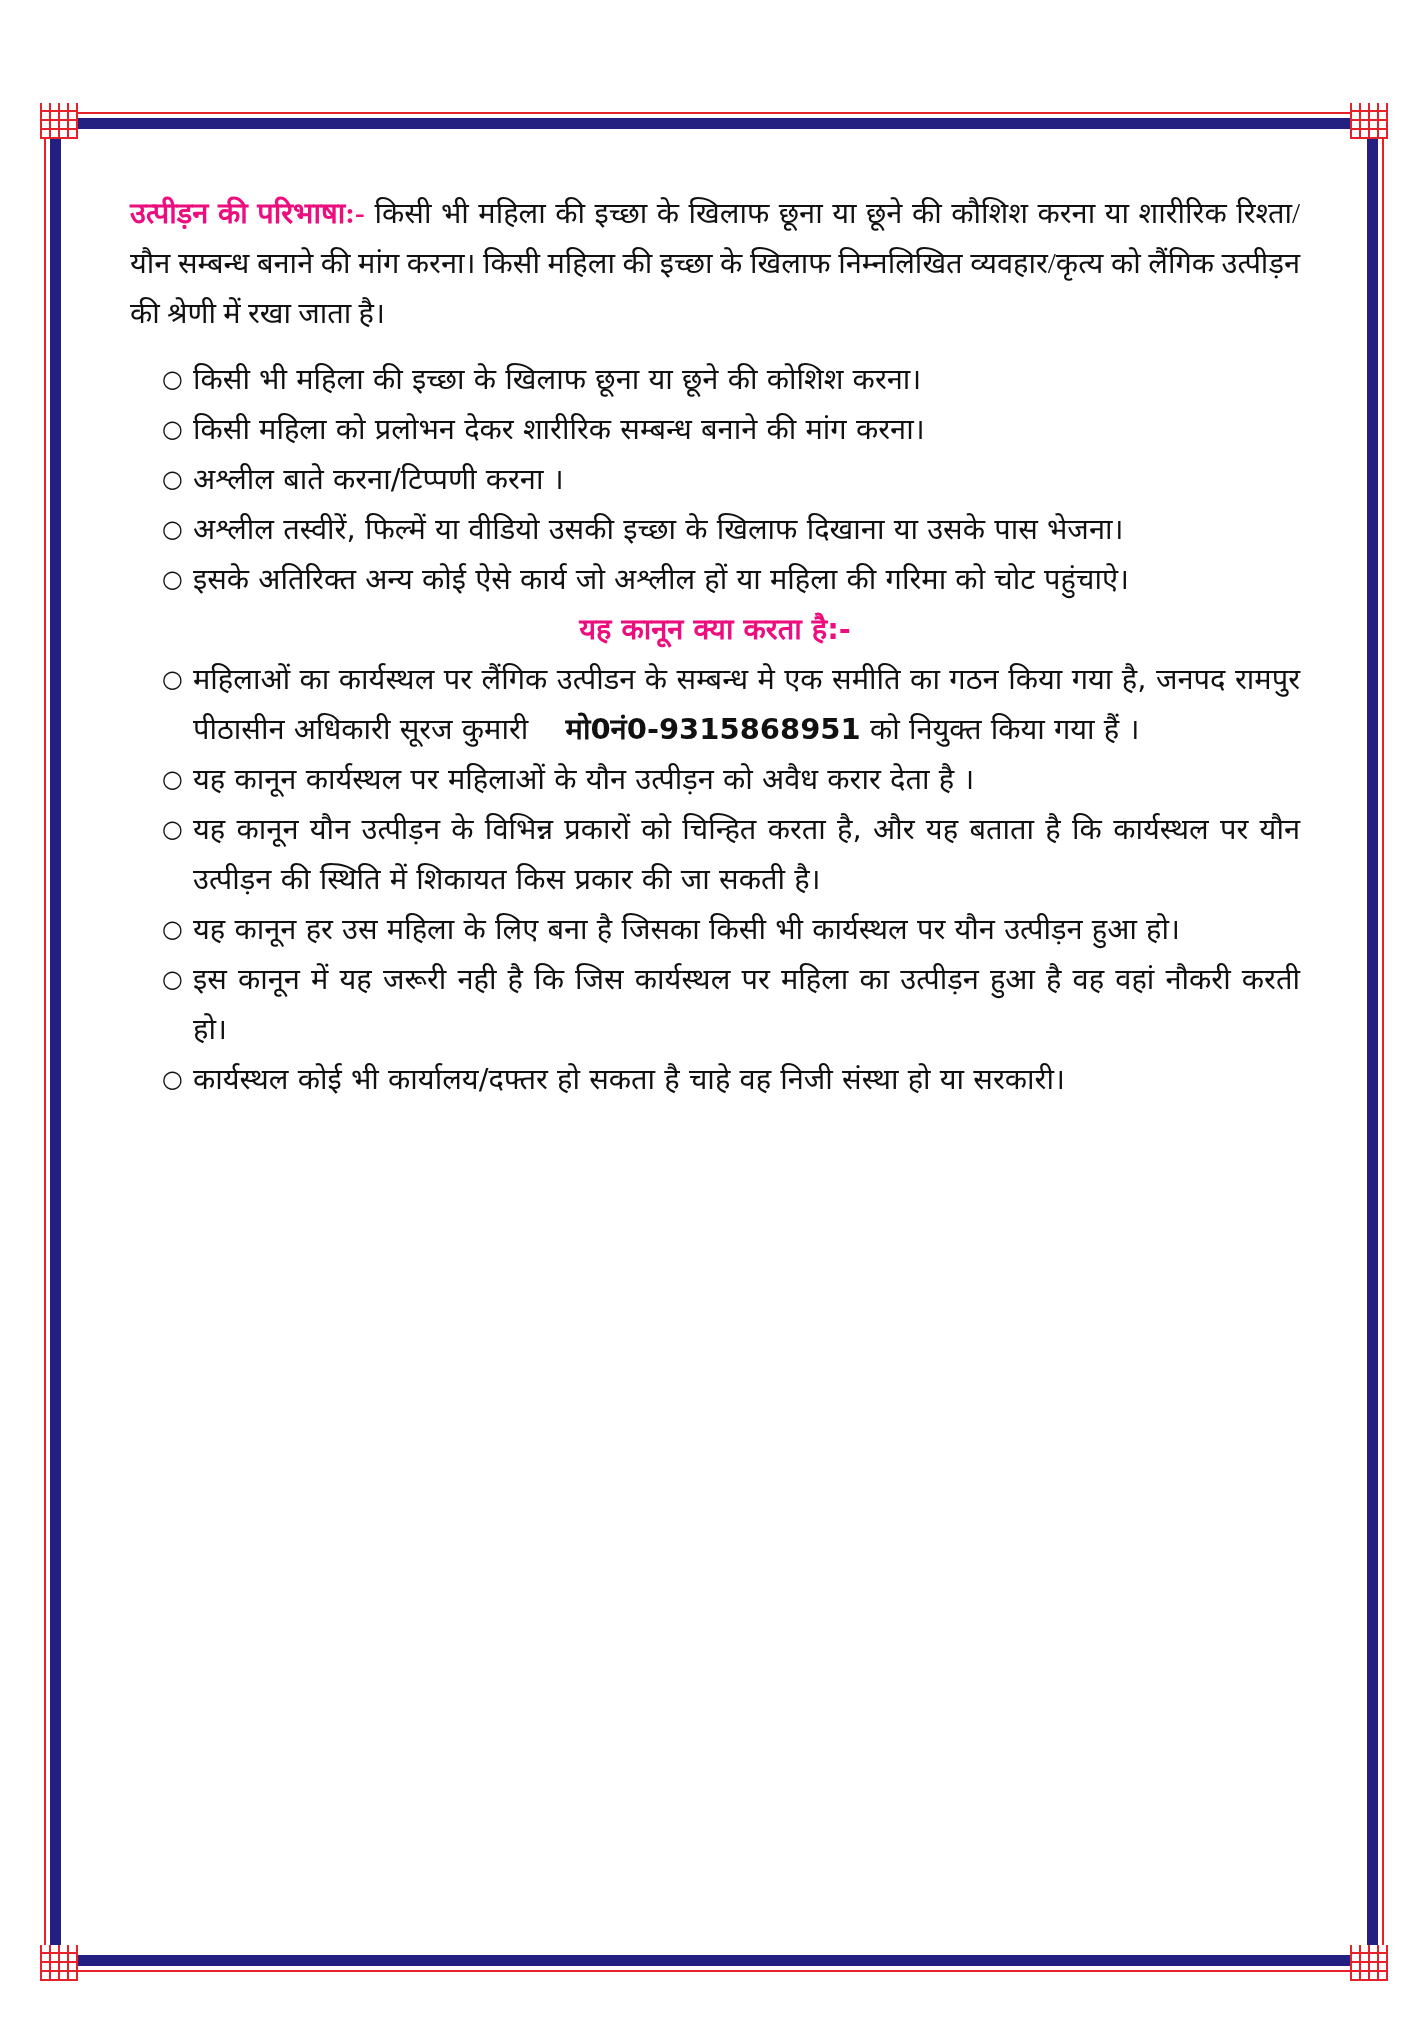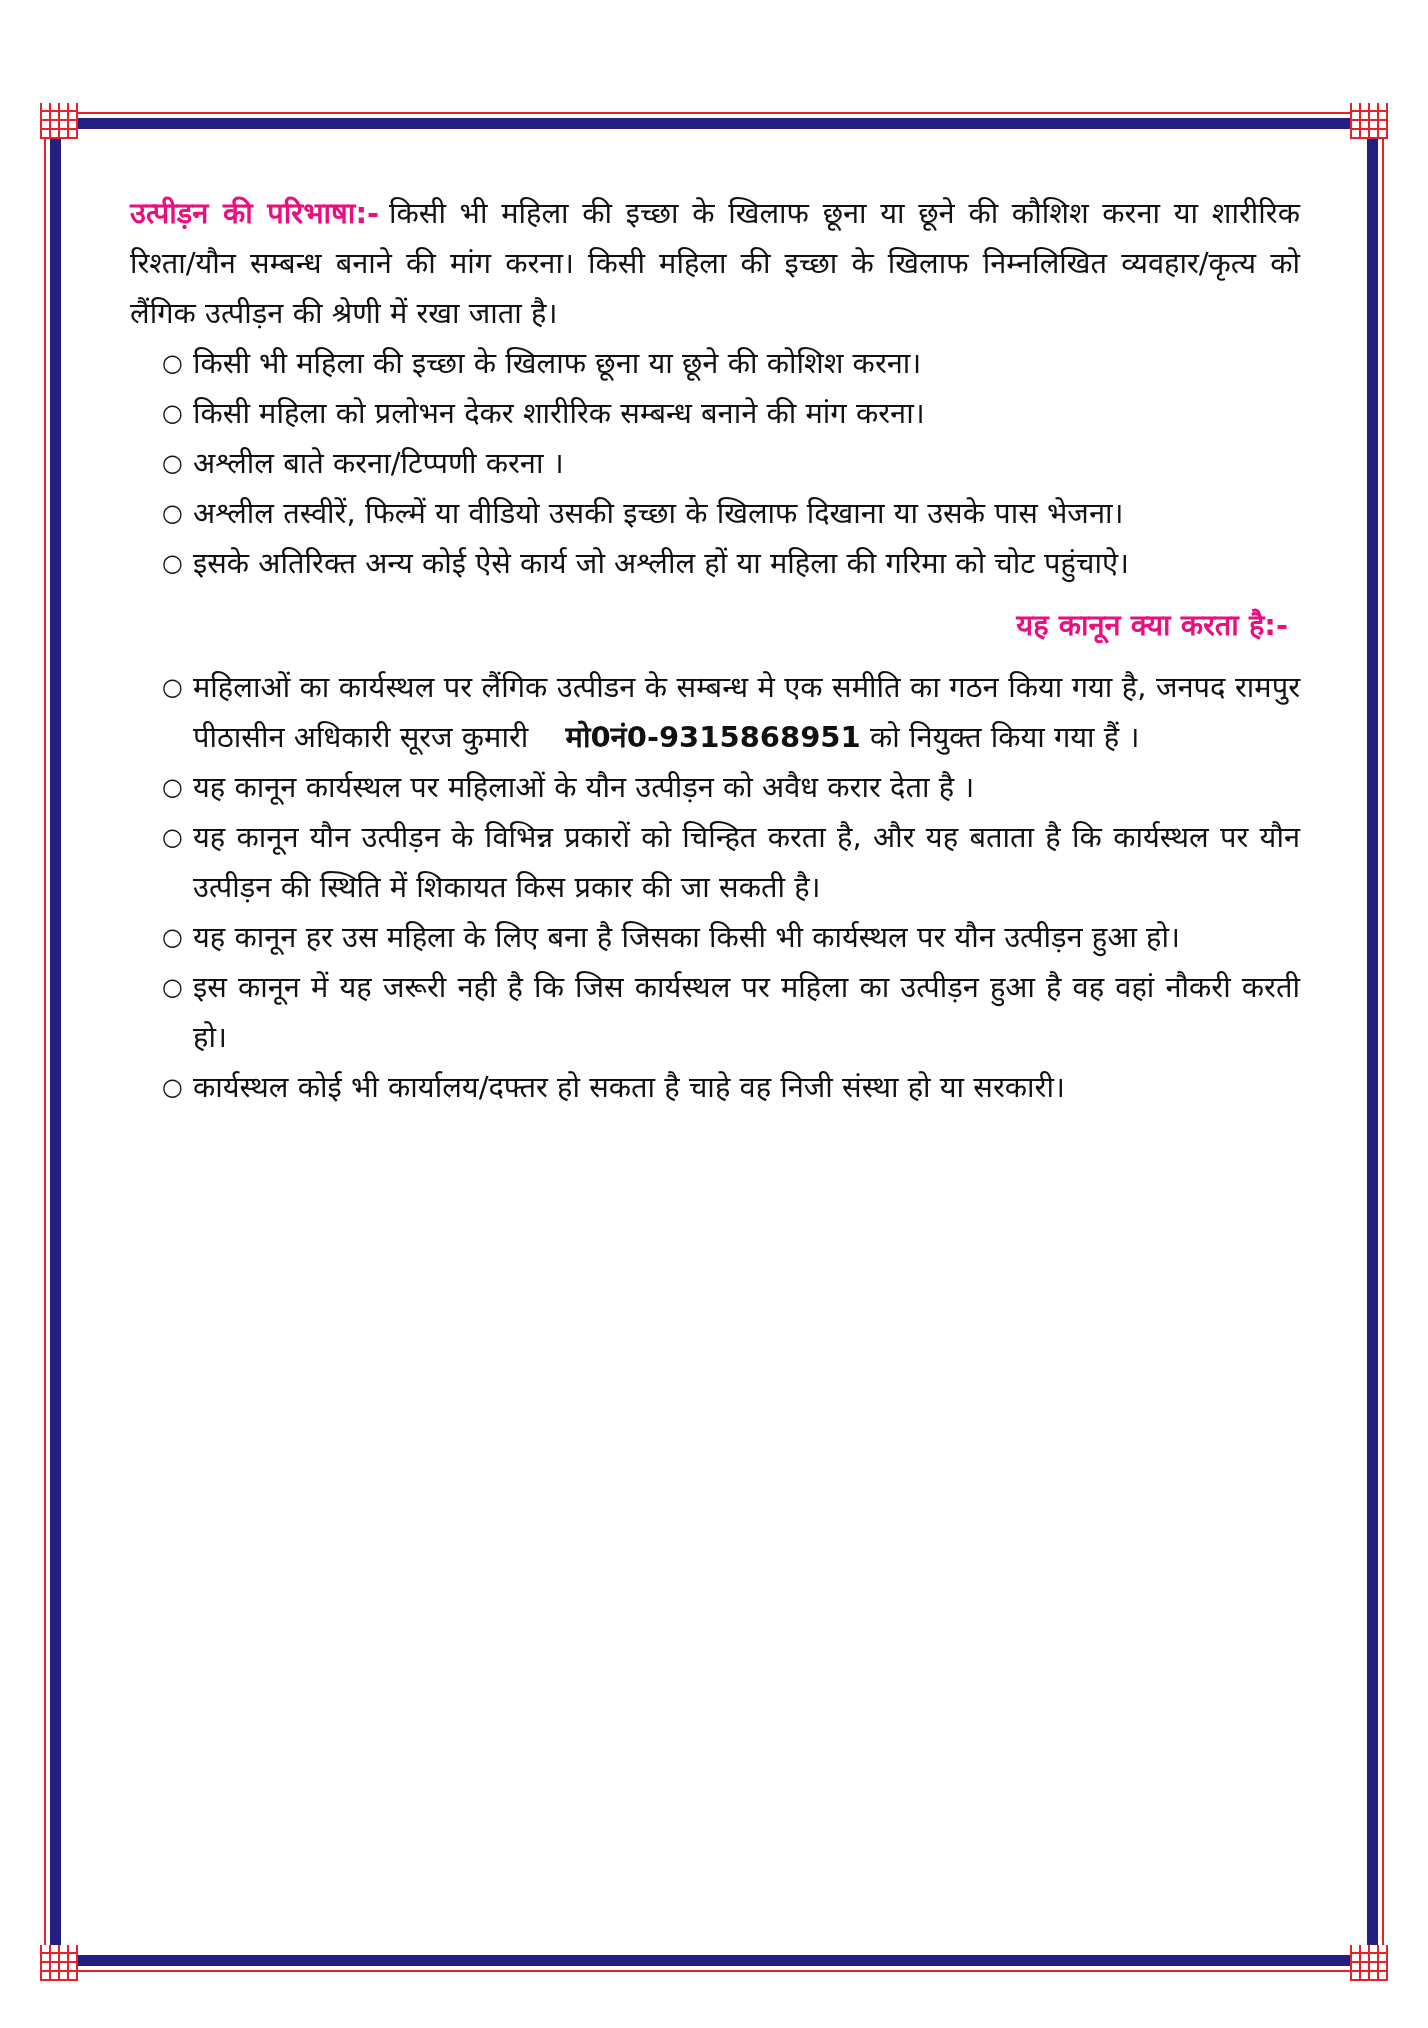--- a/index.html
+++ b/index.html
@@ -48,21 +48,21 @@
     top: 188px;
     color: #111111;
     font-size: 29px;
     line-height: 50px;
     text-align: justify;
   }
   .heading {
     color: #ec0e7e;
     font-weight: bold;
   }
-  .intro-para { margin-bottom: 0; }
+  .intro-para { margin-bottom: 16px; font-family: Liberation Serif, serif; }
   .intro-para .heading { margin-right: 10px; }
 
   .list { margin-top: 0; }
   .li {
     display: flex;
     align-items: flex-start;
     padding-left: 32px;
   }
   .marker {
     flex: none;
@@ -71,22 +71,22 @@
     line-height: 50px;
     color: #111111;
   }
   .li-text {
     flex: 1;
     text-align: justify;
   }
   .bold { font-weight: bold; margin-left: 28px; }
 
   .standalone-heading {
-    text-align: right;
-    margin: 12px;
+    text-align: center;
+    margin: 0;
   }
 </style>
 </head>
 <body>
 
 <div class="page">
 
   <div class="frame-red"></div>
   <div class="frame-navy"></div>
   <div class="corner tl"></div>

